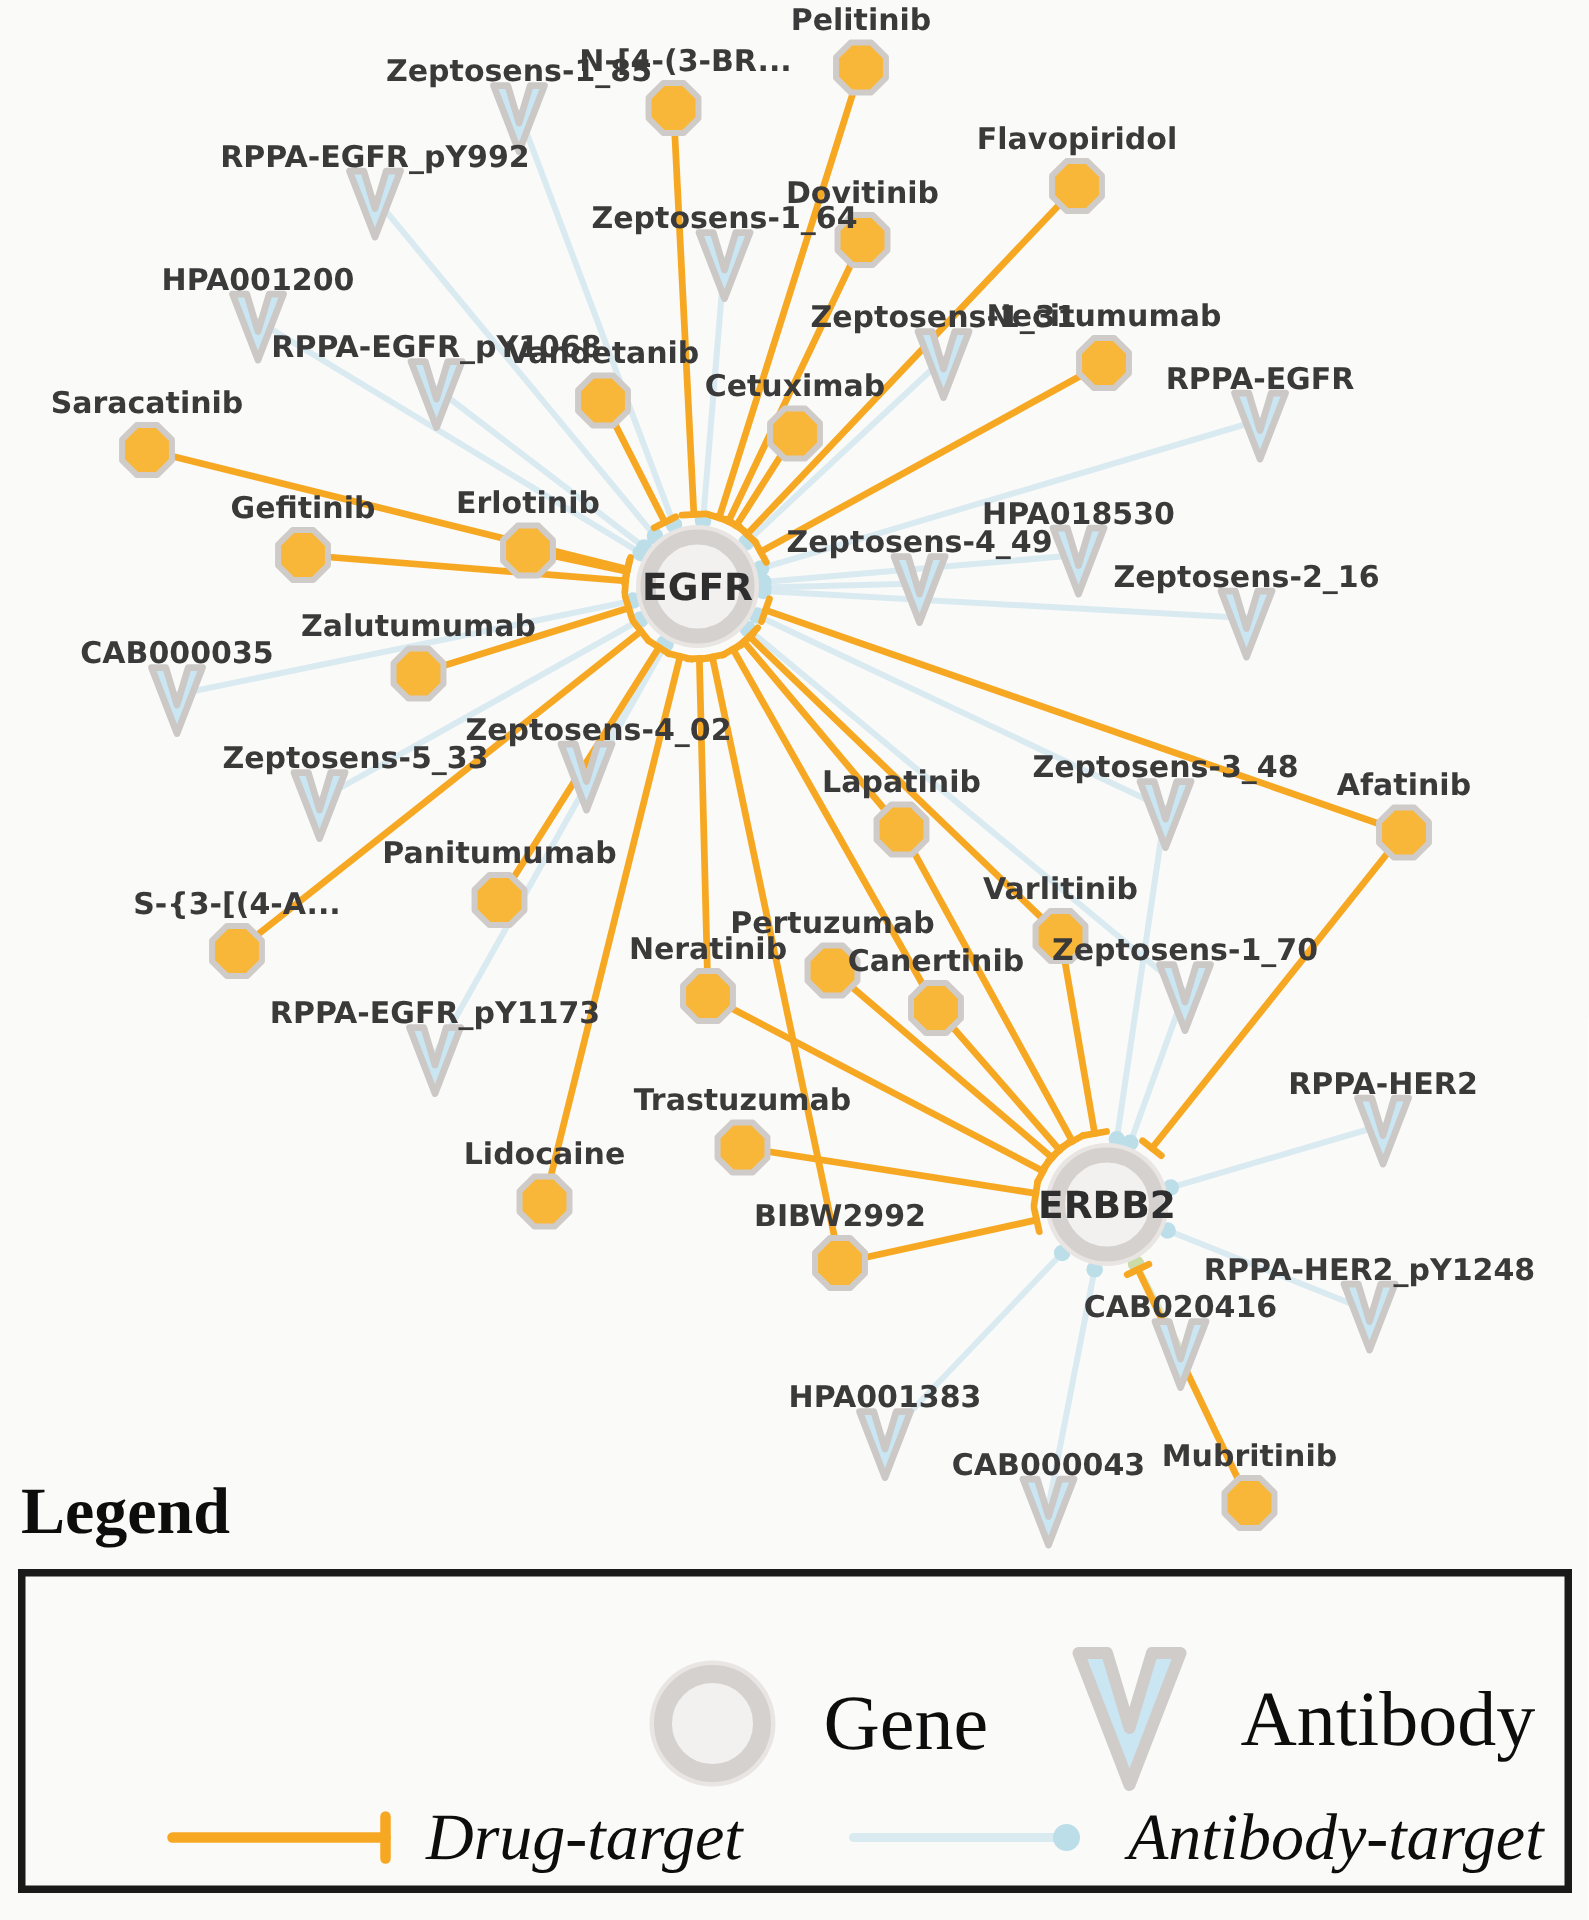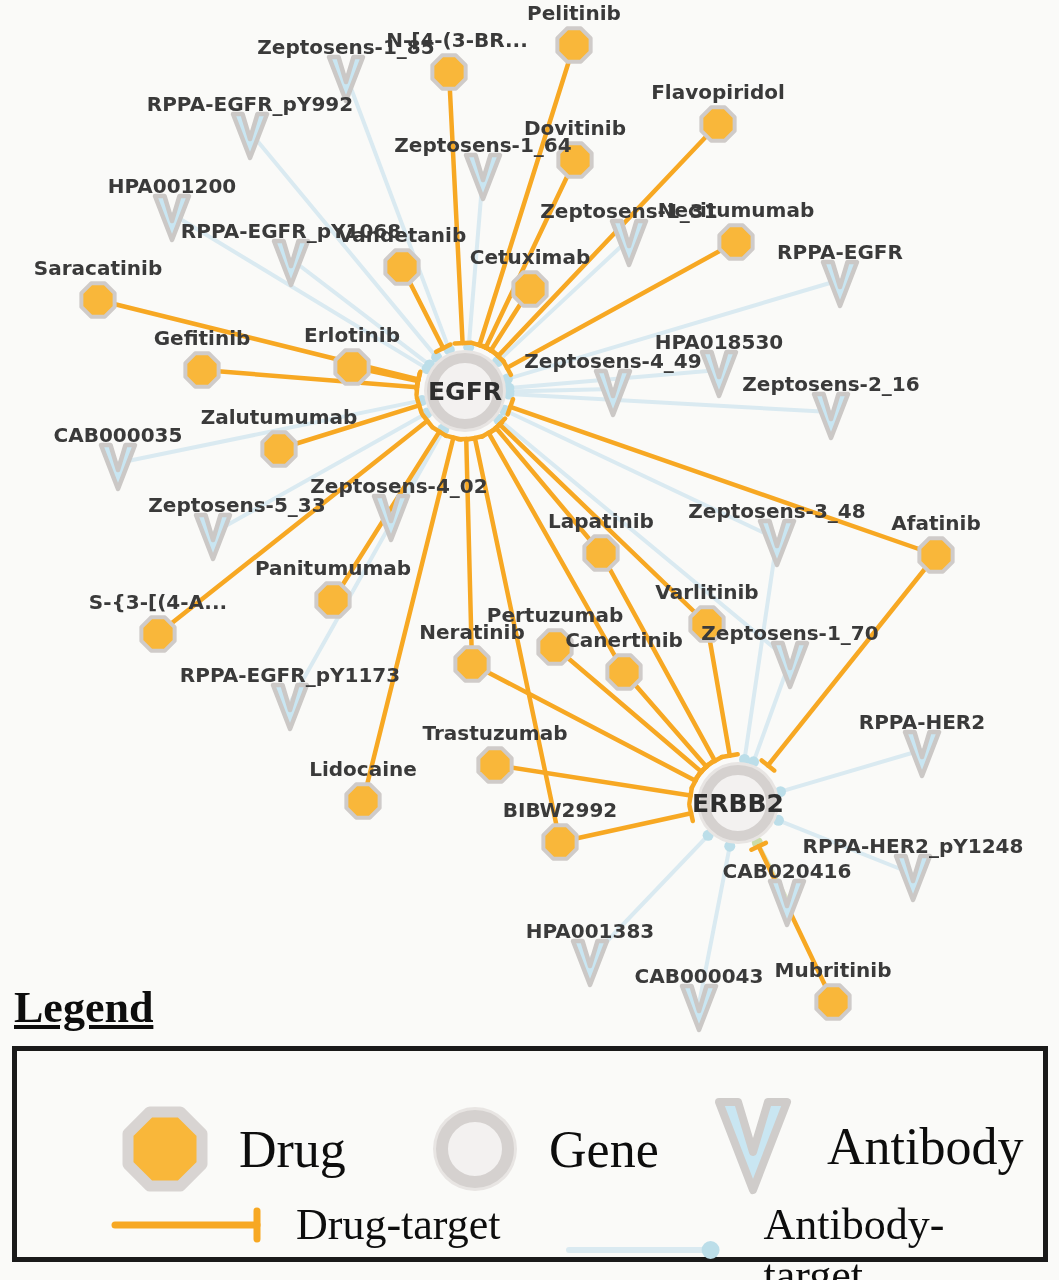--- a/index.html
+++ b/index.html
@@ -18,27 +18,27 @@
   
   .node-drug{fill:#F9B73A;stroke:#CFCBC9;stroke-width:4;stroke-linejoin:round;}
   .node-ab{fill:#C9E6F2;stroke:#CBC8C6;stroke-width:4.5;stroke-linejoin:round;}
   .gene-halo{fill:#E8E5E3;}
   .gene-ring{fill:#F3F1F0;stroke:#D5D1CF;stroke-width:10;}
   .node-label{font-weight:bold;font-size:20px;fill:#3A3A3A;text-anchor:middle;}
   .gene-label{font-weight:bold;font-size:25px;fill:#2E2E2E;text-anchor:middle;}
 
   
   .legend-title{position:absolute;left:14px;top:982px;font-family:"Liberation Serif",serif;
-                font-weight:bold;font-size:44px;color:#0d0d0d;text-decoration:underline;}
+                font-weight:bold;font-size:44px;color:#0d0d0d;}
   .legend-box{position:absolute;left:12px;top:1046px;width:1026px;height:206px;
               border:5px solid #1a1a1a;background:#FAFAF8;}
   .lg-item{position:absolute;display:flex;align-items:center;
            font-family:"Liberation Serif",serif;color:#0d0d0d;}
   .lg-node-label{font-size:52px;margin-left:14px;}
-  .lg-edge-label{font-size:44px;margin-left:22px;}
+  .lg-edge-label{font-size:44px;margin-left:10px;font-style:italic;}
 </style>
 </head>
 <body>
 
 <div class="stage">
 
   <svg id="graph" width="1059" height="1280" viewBox="0 0 1059 1280">
       <line x1="449.31976862194836" y1="349.8888051264529" x2="346" y2="75" class="edge-ab"></line>
       <circle cx="449.31976862194836" cy="349.8888051264529" r="5.5" class="ab-dot"></circle>
       <line x1="436.6377208883966" y1="357.36101779786577" x2="250" y2="132" class="edge-ab"></line>
@@ -236,26 +236,20 @@
       <text x="913" y="853" class="node-label">RPPA-HER2_pY1248</text>
       <text x="787" y="878" class="node-label">CAB020416</text>
       <text x="590" y="938" class="node-label">HPA001383</text>
       <text x="699" y="983" class="node-label">CAB000043</text>
     </svg>
 
   <div class="legend-title">Legend</div>
 
   <div class="legend-box">
 
-    <div class="lg-item" style="left:88px;top:38px;">
-      <svg width="120" height="120" viewBox="-60 -60 120 120">
-        <polygon points="15.3,-37 37,-15.3 37,15.3 15.3,37 -15.3,37 -37,15.3 -37,-15.3 -15.3,-37" fill="#F9B73A" stroke="#D8D4D2" stroke-width="11" stroke-linejoin="round"></polygon>
-      </svg>
-      <span class="lg-node-label">Drug</span>
-    </div>
 
     <div class="lg-item" style="left:398px;top:38px;align-items:center;">
       <svg width="120" height="120" viewBox="-60 -60 120 120">
         <circle r="42" fill="#E8E5E3"></circle>
         <circle r="33" fill="#F3F1F0" stroke="#D5D1CF" stroke-width="12"></circle>
       </svg>
       <span class="lg-node-label">Gene</span>
     </div>
 
     <div class="lg-item" style="left:676px;top:30px;text-align:right;">

